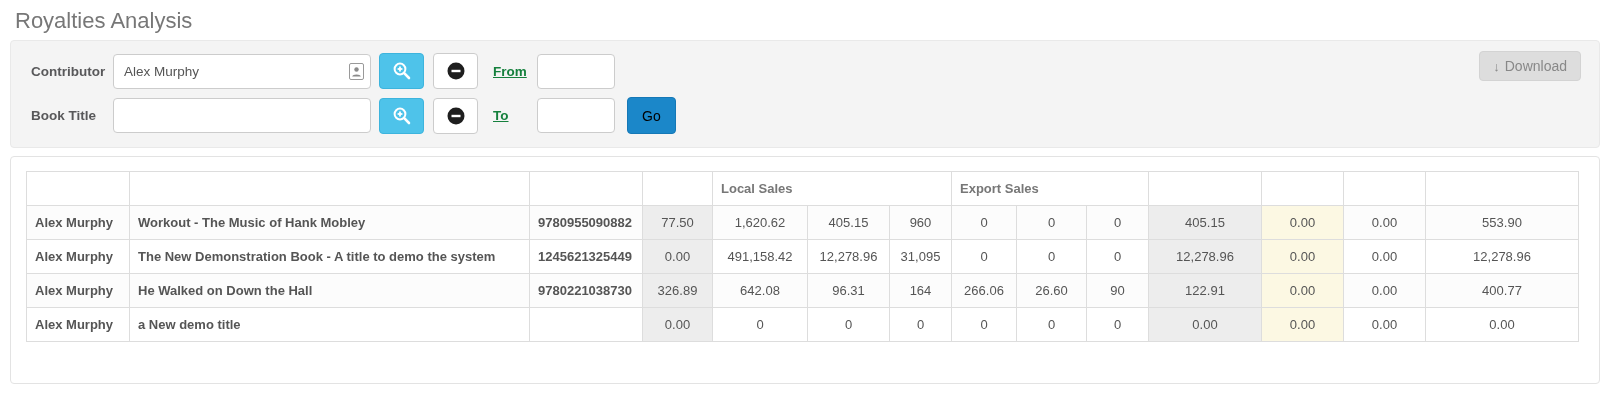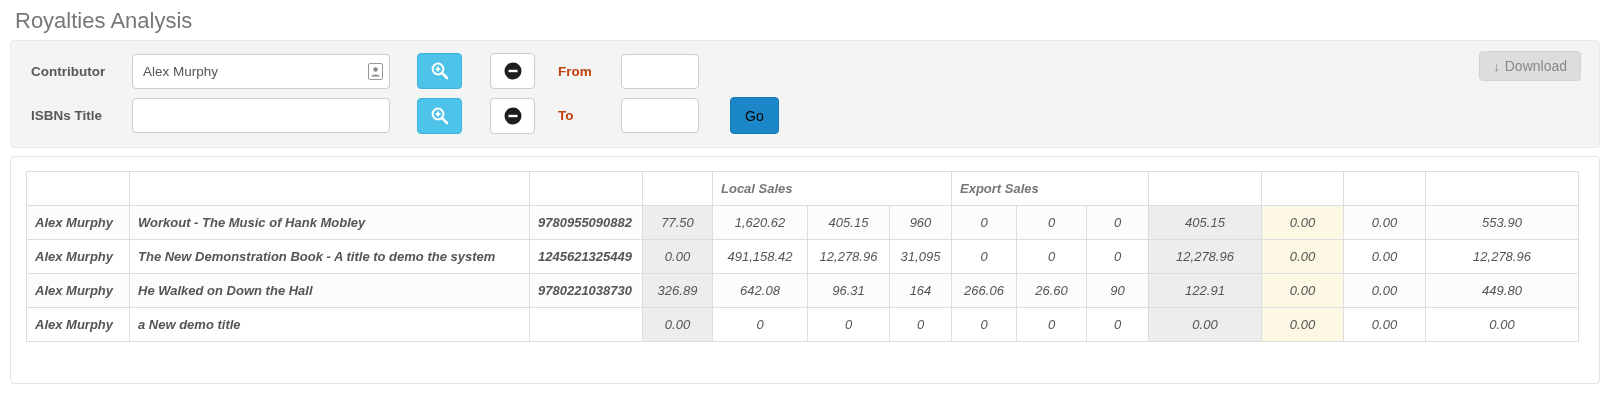--- a/index.html
+++ b/index.html
@@ -7,62 +7,61 @@
 
   .page { position: relative; width: 1379px; height: 404px; }
 
   .page-title { position: absolute; left: 15px; top: 8px; font-size: 22px; color: #777; font-weight: normal; }
 
   
   .filter-panel {
     position: absolute; left: 10px; top: 40px; width: 1590px; height: 108px;
     background: #f4f4f4; border: 1px solid #e9e9e9; border-radius: 4px;
   }
-  .filter-row { position: absolute; left: 20px; display: flex; align-items: center; gap: 19px; }
+  .filter-row { position: absolute; left: 20px; display: flex; align-items: center; }
   .filter-row.r1 { top: 12px; }
   .filter-row.r2 { top: 56px; }
   .filter-label { width: 82px; font-size: 13.5px; font-weight: bold; color: #58585a; }
   .input-wrap { position: relative; }
   .text-input {
     width: 258px; height: 35px; border: 1px solid #ccc; border-radius: 4px;
     padding: 0 26px 0 10px; font-size: 13.5px; color: #555; background: #fff;
     font-family: "Liberation Sans", sans-serif; outline: none;
   }
   .lookup-icon { position: absolute; right: 7px; top: 9px; width: 15px; height: 17px; }
   .btn { display: inline-flex; align-items: center; justify-content: center; border-radius: 4px; cursor: pointer; }
   .btn-search {
     width: 45px; height: 36px; margin-left: 8px;
     background: #4ec3ea; border: 1px solid #3db4dd;
   }
   .btn-remove {
     width: 45px; height: 36px; margin-left: 9px;
     background: #fff; border: 1px solid #ccc;
   }
-  .range-label { width: 44px; margin-left: 4px; font-size: 13.5px; font-weight: bold; color: #c2410c; }
+  .range-label { width: 44px; margin-left: 15px; font-size: 13.5px; font-weight: bold; color: #15803d; text-decoration: underline; }
   .range-input {
     width: 78px; height: 35px; border: 1px solid #ccc; border-radius: 4px;
     padding: 0 8px; font-size: 13.5px; color: #555; background: #fff; outline: none;
     font-family: "Liberation Sans", sans-serif;
   }
   .btn-go {
     height: 37px; padding: 0 14px; margin-left: 12px;
     background: #1b87c9; border: 1px solid #1578b6; color: #000000; font-size: 14px;
   }
   .btn-download {
     position: absolute; right: 18px; top: 10px; height: 30px; padding: 0 13px;
     background: #ddd; border: 1px solid #d3d3d3; color: #888; font-size: 14px;
   }
   .btn-download .dl-arrow { margin-right: 5px; font-size: 13px; }
 
   
   .table-panel {
     position: absolute; left: 10px; top: 156px; width: 1590px; height: 228px;
     background: #fff; border: 1px solid #e3e3e3; border-radius: 4px;
     padding: 14px 20px 0 15px;
-    font-style: italic;
   }
   table.royalties { width: 100%; border-collapse: collapse; table-layout: fixed; font-size: 13px; }
   .royalties th, .royalties td {
     border: 1px solid #ddd; padding: 8px 8px; height: 34px;
     overflow: hidden; white-space: nowrap; text-overflow: ellipsis;
   }
   .royalties thead th { text-align: left; font-weight: bold; color: #777; background: #fff; }
   .royalties td.txt { text-align: left; font-weight: bold; color: #555; }
   .royalties td.num { text-align: center; font-weight: normal; color: #555; }
   .royalties td.shade { background: #ededed; }
@@ -101,21 +100,21 @@
         <svg width="20" height="20" viewBox="0 0 20 20">
           <circle cx="10" cy="10" r="8.5" fill="#1e1e1e"></circle>
           <rect x="5.5" y="8.8" width="9" height="2.4" fill="#fff"></rect>
         </svg>
       </span>
       <span class="range-label">From</span>
       <input class="range-input" type="text" value="" style="">
     </div>
 
     <div class="filter-row r2">
-      <span class="filter-label">ISBNs Title</span>
+      <span class="filter-label">Book Title</span>
       <span class="input-wrap">
         <input class="text-input" type="text" value="" style="">
       </span>
       <span class="btn btn-search">
         <svg width="20" height="20" viewBox="0 0 20 20">
           <circle cx="8" cy="8" r="5.4" fill="none" stroke="#fff" stroke-width="2"></circle>
           <line x1="8" y1="5.6" x2="8" y2="10.4" stroke="#fff" stroke-width="1.8"></line>
           <line x1="5.6" y1="8" x2="10.4" y2="8" stroke="#fff" stroke-width="1.8"></line>
           <line x1="12.2" y1="12.2" x2="17" y2="17" stroke="#fff" stroke-width="2.6" stroke-linecap="round"></line>
         </svg>
@@ -209,21 +208,21 @@
             <td class="num shade">326.89</td>
             <td class="num">642.08</td>
             <td class="num">96.31</td>
             <td class="num">164</td>
             <td class="num">266.06</td>
             <td class="num">26.60</td>
             <td class="num">90</td>
             <td class="num shade">122.91</td>
             <td class="num pay">0.00</td>
             <td class="num">0.00</td>
-            <td class="num">449.80</td>
+            <td class="num">400.77</td>
           </tr>
           <tr>
             <td class="txt">Alex Murphy</td>
             <td class="txt">a New demo title</td>
             <td class="txt"></td>
             <td class="num shade">0.00</td>
             <td class="num">0</td>
             <td class="num">0</td>
             <td class="num">0</td>
             <td class="num">0</td>

